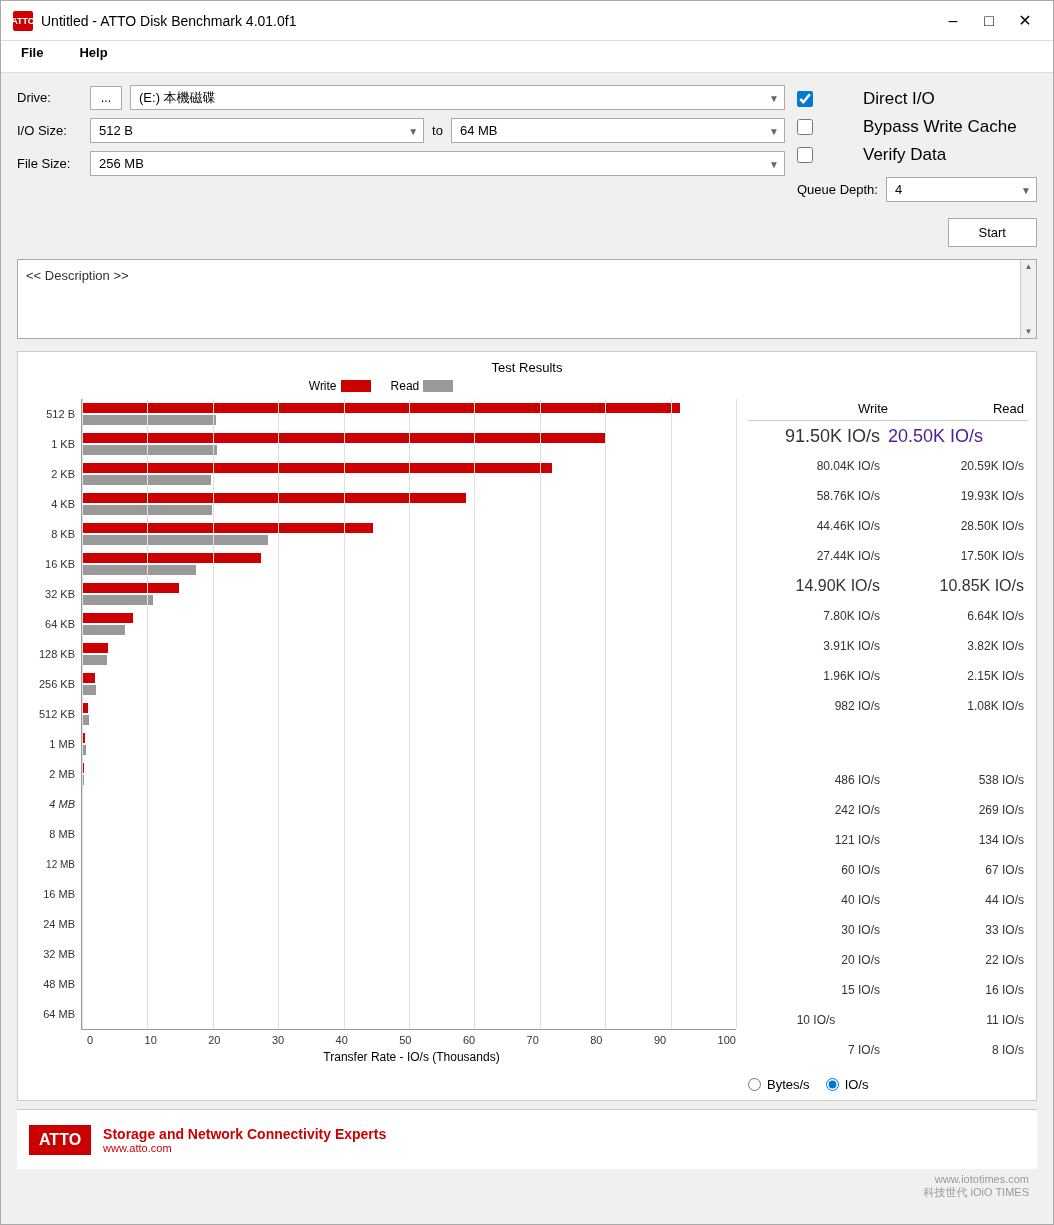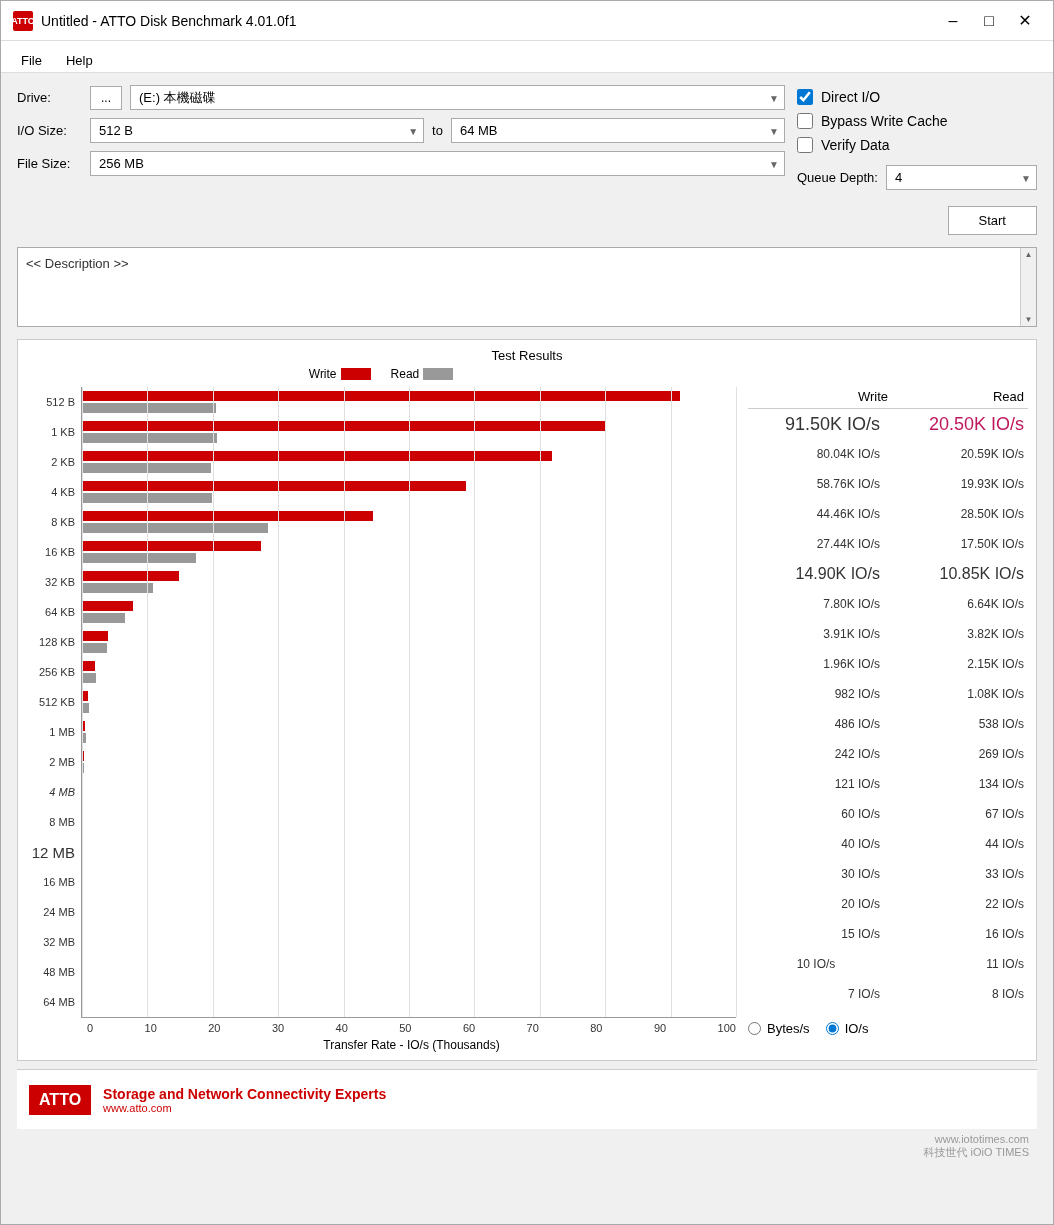--- a/index.html
+++ b/index.html
@@ -8,21 +8,21 @@
     .window { width: 1054px; min-height: 1225px; background: #f0f0f0; border: 1px solid #aaa; display: flex; flex-direction: column; }
     
     .title-bar { background: #fff; height: 40px; display: flex; align-items: center; padding: 0 12px; border-bottom: 1px solid #ddd; justify-content: space-between; }
     .title-bar-left { display: flex; align-items: center; gap: 8px; }
     .title-icon { width: 20px; height: 20px; background: #c00; border-radius: 2px; display: flex; align-items: center; justify-content: center; }
     .title-icon span { color: white; font-size: 9px; font-weight: bold; }
     .title-text { font-size: 14px; color: #000; }
     .title-buttons { display: flex; gap: 4px; }
     .title-btn { width: 32px; height: 28px; background: transparent; border: none; cursor: pointer; font-size: 16px; display: flex; align-items: center; justify-content: center; }
     
-    .menu-bar { background: #fff; height: 32px; display: flex; align-items: flex-end; padding: 0 8px; border-bottom: 1px solid #ddd; gap: 0; }
+    .menu-bar { background: #fff; height: 32px; display: flex; align-items: flex-start; padding: 0 8px; border-bottom: 1px solid #ddd; gap: 12px; font-weight: bold; }
     .menu-item { padding: 4px 12px; cursor: pointer; font-size: 13px; }
     
     .content { padding: 12px 16px; background: #f0f0f0; flex: 1; }
     
     .top-controls { display: grid; grid-template-columns: 1fr auto; gap: 12px; }
     
     .left-controls { display: flex; flex-direction: column; gap: 8px; }
     .right-controls { display: flex; flex-direction: column; gap: 8px; padding-top: 4px; min-width: 240px; }
     
     .control-row { display: flex; align-items: center; gap: 8px; }
@@ -30,21 +30,21 @@
     
     .drive-browse { padding: 4px 10px; background: #fff; border: 1px solid #aaa; cursor: pointer; font-size: 12px; }
     .select-wrapper { position: relative; flex: 1; }
     .select-wrapper select { width: 100%; padding: 4px 24px 4px 8px; background: #fff; border: 1px solid #aaa; font-size: 13px; appearance: none; cursor: pointer; }
     .select-arrow { position: absolute; right: 6px; top: 50%; transform: translateY(-50%); pointer-events: none; font-size: 10px; color: #666; }
     
     .to-label { font-size: 13px; }
     
     .checkbox-row { display: flex; align-items: center; gap: 8px; }
     .checkbox-row input[type=checkbox] { width: 16px; height: 16px; accent-color: #0078d4; }
-    .checkbox-label { font-size: 14px; }
+    .checkbox-label { font-size: 17px; margin-left: 42px; }
     
     .queue-row { display: flex; align-items: center; gap: 8px; margin-top: 4px; }
     .queue-label { font-size: 13px; }
     
     .start-btn { padding: 6px 30px; background: #fff; border: 1px solid #aaa; cursor: pointer; font-size: 13px; margin-top: 8px; align-self: flex-end; }
     
     .description-box { margin-top: 12px; background: #fff; border: 1px solid #aaa; height: 80px; display: flex; overflow: hidden; }
     .description-text { flex: 1; padding: 8px; font-size: 13px; color: #333; }
     .description-scrollbar { width: 16px; background: #f0f0f0; border-left: 1px solid #ccc; display: flex; flex-direction: column; align-items: center; justify-content: space-between; padding: 2px; }
     .scroll-arrow { font-size: 8px; color: #666; cursor: pointer; }
@@ -199,21 +199,21 @@
                 <div style="height: 30px; display: flex; align-items: center; justify-content: flex-end; font-size: 11px; color: rgb(51, 51, 51);">16 KB</div>
                 <div style="height: 30px; display: flex; align-items: center; justify-content: flex-end; font-size: 11px; color: rgb(51, 51, 51);">32 KB</div>
                 <div style="height: 30px; display: flex; align-items: center; justify-content: flex-end; font-size: 11px; color: rgb(51, 51, 51);">64 KB</div>
                 <div style="height: 30px; display: flex; align-items: center; justify-content: flex-end; font-size: 11px; color: rgb(51, 51, 51);">128 KB</div>
                 <div style="height: 30px; display: flex; align-items: center; justify-content: flex-end; font-size: 11px; color: rgb(51, 51, 51);">256 KB</div>
                 <div style="height: 30px; display: flex; align-items: center; justify-content: flex-end; font-size: 11px; color: rgb(51, 51, 51);">512 KB</div>
                 <div style="height: 30px; display: flex; align-items: center; justify-content: flex-end; font-size: 11px; color: rgb(51, 51, 51);">1 MB</div>
                 <div style="height: 30px; display: flex; align-items: center; justify-content: flex-end; font-size: 11px; color: rgb(51, 51, 51);">2 MB</div>
                 <div style="height: 30px; display: flex; align-items: center; justify-content: flex-end; font-size: 11px; color: rgb(51, 51, 51); font-style: italic;">4 MB</div>
                 <div style="height: 30px; display: flex; align-items: center; justify-content: flex-end; font-size: 11px; color: rgb(51, 51, 51);">8 MB</div>
-                <div style="height: 30px; display: flex; align-items: center; justify-content: flex-end; font-size: 15px; color: rgb(51, 51, 51);">12 MB</div>
+                <div style="height: 30px; display: flex; align-items: center; justify-content: flex-end; font-size: 10px; color: rgb(51, 51, 51);">12 MB</div>
                 <div style="height: 30px; display: flex; align-items: center; justify-content: flex-end; font-size: 11px; color: rgb(51, 51, 51);">16 MB</div>
                 <div style="height: 30px; display: flex; align-items: center; justify-content: flex-end; font-size: 11px; color: rgb(51, 51, 51);">24 MB</div>
                 <div style="height: 30px; display: flex; align-items: center; justify-content: flex-end; font-size: 11px; color: rgb(51, 51, 51);">32 MB</div>
                 <div style="height: 30px; display: flex; align-items: center; justify-content: flex-end; font-size: 11px; color: rgb(51, 51, 51);">48 MB</div>
                 <div style="height: 30px; display: flex; align-items: center; justify-content: flex-end; font-size: 11px; color: rgb(51, 51, 51);">64 MB</div>
               </div>
 
             <div style="flex:1; position:relative; border-left:1px solid #999; border-bottom:1px solid #999;" id="bars-container">
 
               <div style="position:absolute;top:0;left:0;right:0;bottom:0;pointer-events:none;display:flex;" id="grid-lines">
@@ -338,21 +338,21 @@
         </div>
 
         <div style="min-width:280px;">
           <div style="display:grid; grid-template-columns:1fr 1fr; text-align:right; padding: 22px 4px 4px 4px; font-size:13px; border-bottom:1px solid #ccc;">
             <div>Write</div>
             <div>Read</div>
           </div>
           <div id="data-rows">
               <div style="display: grid; grid-template-columns: 1fr 1fr; padding: 2px 4px; font-size: 18px; height: 30px; align-items: center;">
                 <div style="text-align: right; padding-right: 8px; color: rgb(51, 51, 51);">91.50K IO/s</div>
-                <div style="text-align: right; color: #be185d;">20.50K IO/s</div>
+                <div style="color: #4c1d95;">20.50K IO/s</div>
               </div>
               <div style="display: grid; grid-template-columns: 1fr 1fr; padding: 2px 4px; font-size: 12px; height: 30px; align-items: center;">
                 <div style="text-align: right; padding-right: 8px; color: rgb(51, 51, 51);">80.04K IO/s</div>
                 <div style="text-align: right; color: rgb(51, 51, 51);">20.59K IO/s</div>
               </div>
               <div style="display: grid; grid-template-columns: 1fr 1fr; padding: 2px 4px; font-size: 12px; height: 30px; align-items: center;">
                 <div style="text-align: right; padding-right: 8px; color: rgb(51, 51, 51);">58.76K IO/s</div>
                 <div style="text-align: right; color: rgb(51, 51, 51);">19.93K IO/s</div>
               </div>
               <div style="display: grid; grid-template-columns: 1fr 1fr; padding: 2px 4px; font-size: 12px; height: 30px; align-items: center;">
@@ -376,21 +376,21 @@
                 <div style="text-align: right; color: rgb(51, 51, 51);">3.82K IO/s</div>
               </div>
               <div style="display: grid; grid-template-columns: 1fr 1fr; padding: 2px 4px; font-size: 12px; height: 30px; align-items: center;">
                 <div style="text-align: right; padding-right: 8px; color: rgb(51, 51, 51);">1.96K IO/s</div>
                 <div style="text-align: right; color: rgb(51, 51, 51);">2.15K IO/s</div>
               </div>
               <div style="display: grid; grid-template-columns: 1fr 1fr; padding: 2px 4px; font-size: 12px; height: 30px; align-items: center;">
                 <div style="text-align: right; padding-right: 8px; color: rgb(51, 51, 51);">982 IO/s</div>
                 <div style="text-align: right; color: rgb(51, 51, 51);">1.08K IO/s</div>
               </div>
-              <div style="display: grid; grid-template-columns: 1fr 1fr; padding: 2px 4px; font-size: 12px; height: 30px; align-items: center;">
+              <div style="display: grid; grid-template-columns: 1fr 1fr; padding: 2px 4px; font-size: 12px; height: 30px; align-items: center; margin-top: 44px;">
                 <div style="text-align: right; padding-right: 8px; color: rgb(51, 51, 51);">486 IO/s</div>
                 <div style="text-align: right; color: rgb(51, 51, 51);">538 IO/s</div>
               </div>
               <div style="display: grid; grid-template-columns: 1fr 1fr; padding: 2px 4px; font-size: 12px; height: 30px; align-items: center;">
                 <div style="text-align: right; padding-right: 8px; color: rgb(51, 51, 51);">242 IO/s</div>
                 <div style="text-align: right; color: rgb(51, 51, 51);">269 IO/s</div>
               </div>
               <div style="display: grid; grid-template-columns: 1fr 1fr; padding: 2px 4px; font-size: 12px; height: 30px; align-items: center;">
                 <div style="text-align: right; padding-right: 8px; color: rgb(51, 51, 51);">121 IO/s</div>
                 <div style="text-align: right; color: rgb(51, 51, 51);">134 IO/s</div>

